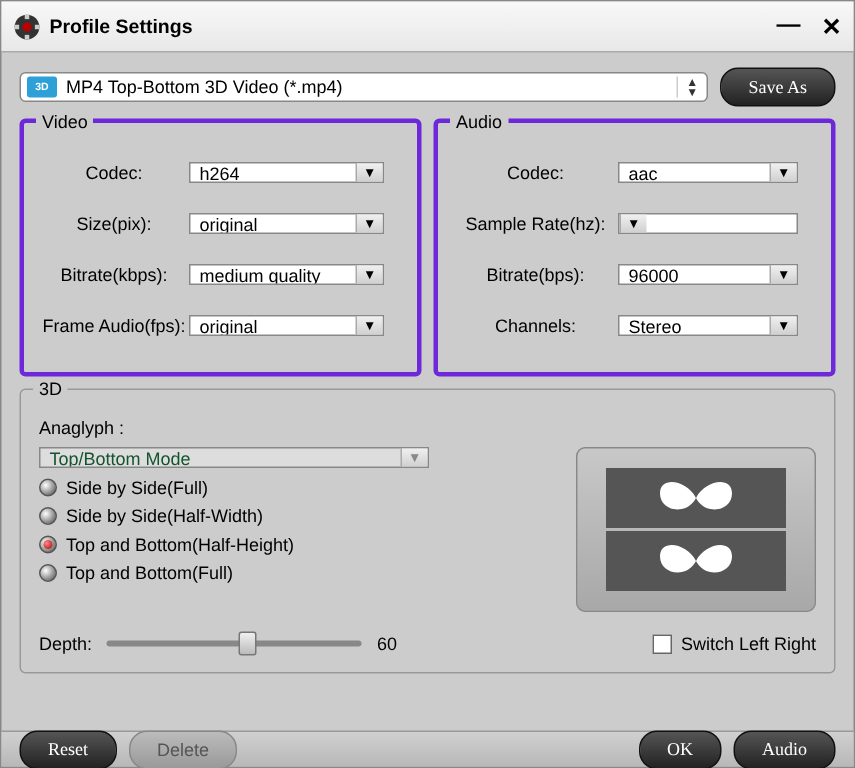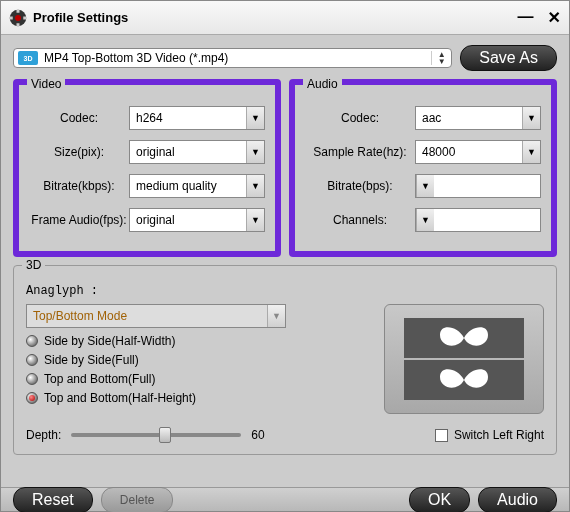--- a/index.html
+++ b/index.html
@@ -9,33 +9,33 @@
   .titlebar .app-icon { width: 18px; height: 18px; margin-right: 6px; }
   .titlebar .title { font-size: 13px; font-weight: bold; flex: 1; }
   .titlebar .winbtns { display: flex; gap: 14px; font-size: 16px; font-weight: bold; }
   .titlebar .winbtns span { cursor: pointer; }
   .content { flex: 1; padding: 10px 12px; display: flex; flex-direction: column; gap: 8px; }
   .row-top { display: flex; gap: 8px; align-items: center; }
   .profile-select { flex: 1; height: 20px; background: #fff; border: 1px solid #888; border-radius: 4px; display: flex; align-items: center; padding: 0 4px; }
   .profile-select .p-icon { width: 20px; height: 14px; background: #2ea0d8; color: #fff; font-size: 7px; display:flex; align-items:center; justify-content:center; border-radius:2px; margin-right:6px; font-weight:bold;}
   .profile-select .p-text { flex:1; font-size: 12px; }
   .profile-select .arrows { width: 16px; display:flex; flex-direction:column; align-items:center; font-size:8px; line-height:7px; color:#333; border-left:1px solid #ccc; padding-left:4px;}
-  .btn-dark { height: 26px; background: linear-gradient(#555,#222); color:#fff; border:1px solid #111; border-radius: 12px; font-size: 16px; padding: 0 18px; cursor:pointer; }
+  .btn-dark { height: 26px; background: linear-gradient(#555,#222); color:#fff; border:1px solid #111; border-radius: 12px; font-size: 12px; padding: 0 18px; cursor:pointer;font-family:Liberation Serif, serif; }
   .btn-gray { height: 26px; background: linear-gradient(#bbb,#999); color:#555; border:1px solid #888; border-radius: 12px; font-size: 12px; padding: 0 18px; cursor:pointer; }
   .two-col { display:flex; gap:8px; }
-  .group { flex:1; border:6px solid #6d28d9; border-radius:4px; padding: 20px 10px 10px 10px; position:relative; background:#cccccc; }
+  .group { flex:1; border:3px solid #6d28d9; border-radius:4px; padding: 20px 22px 10px 10px; position:relative; background:#cccccc; }
   .group-title { position:absolute; top:-8px; left:8px; background:#cccccc; padding:0 4px; font-size:12px; }
   .field-row { display:flex; align-items:center; margin-bottom:8px; height:26px; }
   .field-row label { font-size:12px; width: 100px; text-align: center; }
   .group.audio .field-row label { width: 110px; }
-  .combo { flex:1; height:24px; background:#fff; border:1px solid #888; display:flex; align-items:center; }
+  .combo { flex:1; height:14px; background:#fff; border:1px solid #888; display:flex; }
   .combo .c-text { flex:1; font-size:12px; padding:0 6px; overflow:hidden; white-space:nowrap; }
   .combo .c-arrow { width:18px; height:100%; border-left:1px solid #aaa; display:flex; align-items:center; justify-content:center; font-size:9px; background:linear-gradient(#f0f0f0,#d0d0d0); }
   .group-3d { border:1px solid #999; border-radius:4px; padding: 18px 12px 12px 12px; position:relative; background:#cccccc; }
-  .group-3d .sub { font-size:12px; margin-bottom:6px;font-family:Liberation Mono, monospace; }
+  .group-3d .sub { font-size:12px; margin-bottom:6px; }
   .anaglyph-row { display:flex; gap:20px; }
   .anaglyph-left { flex:1; }
   .combo.disabled { background:#ddd; color:#888; }
   .radios { margin-top:6px; }
   .radio-row { display:flex; align-items:center; font-size:12px; margin:5px 0; cursor:pointer; }
   .radio-dot { width:12px; height:12px; border-radius:50%; border:1px solid #555; margin-right:6px; background: radial-gradient(circle at 35% 35%, #fff, #444); position:relative; }
   .radio-dot.sel::after { content:""; position:absolute; inset:2px; border-radius:50%; background: radial-gradient(circle at 35% 35%, #ff8888, #aa0000); }
   .preview { width:160px; height:110px; background: linear-gradient(#c8c8c8,#a8a8a8); border:1px solid #888; border-radius:6px; display:flex; flex-direction:column; align-items:center; justify-content:center; gap:2px; padding:8px; }
   .pv-slot { width:120px; height:40px; background:#555; display:flex; align-items:center; justify-content:center; }
   .bottom-3d { display:flex; align-items:center; margin-top:14px; gap:12px; }
@@ -125,64 +125,65 @@
         <div class="field-row">
           <label>Codec:</label>
           <div class="combo">
             <span class="c-text">aac</span>
             <span class="c-arrow">▼</span>
           </div>
         </div>
         <div class="field-row">
           <label>Sample Rate(hz):</label>
           <div class="combo">
-            <span class="c-text">48000</span>
             <span class="c-arrow">▼</span>
           </div>
         </div>
         <div class="field-row">
           <label>Bitrate(bps):</label>
           <div class="combo">
+            <span class="c-text">96000</span>
             <span class="c-arrow">▼</span>
           </div>
         </div>
         <div class="field-row">
           <label>Channels:</label>
           <div class="combo">
+            <span class="c-text">Stereo</span>
             <span class="c-arrow">▼</span>
           </div>
         </div>
       </div>
     </div>
 
     <div class="group-3d">
       <span class="group-title">3D</span>
       <div class="sub">Anaglyph :</div>
       <div class="anaglyph-row">
         <div class="anaglyph-left">
           <div class="combo disabled" style="width:260px;">
-            <span class="c-text" style="color:#a16207">Top/Bottom Mode</span>
+            <span class="c-text" style="color:#14532d">Top/Bottom Mode</span>
             <span class="c-arrow">▼</span>
           </div>
           <div class="radios">
+            <div class="radio-row">
+                <span class="radio-dot"></span>
+                <span>Side by Side(Full)</span>
+              </div>
             <div class="radio-row">
                 <span class="radio-dot"></span>
                 <span>Side by Side(Half-Width)</span>
               </div>
             <div class="radio-row">
-                <span class="radio-dot"></span>
-                <span>Side by Side(Full)</span>
+                <span class="radio-dot sel"></span>
+                <span>Top and Bottom(Half-Height)</span>
               </div>
             <div class="radio-row">
                 <span class="radio-dot"></span>
                 <span>Top and Bottom(Full)</span>
-              </div>
-            <div class="radio-row">
-                <span class="radio-dot sel"></span>
-                <span>Top and Bottom(Half-Height)</span>
               </div>
           </div>
         </div>
         <div class="preview">
           <div class="pv-slot">
             <svg width="60" height="30" viewBox="0 0 100 50">
                 <path class="butterfly" d="M50 25 C40 5,10 0,10 20 C10 40,40 45,50 25 C60 45,90 40,90 20 C90 0,60 5,50 25 Z"></path>
               </svg>
           </div>
           <div class="pv-slot">

